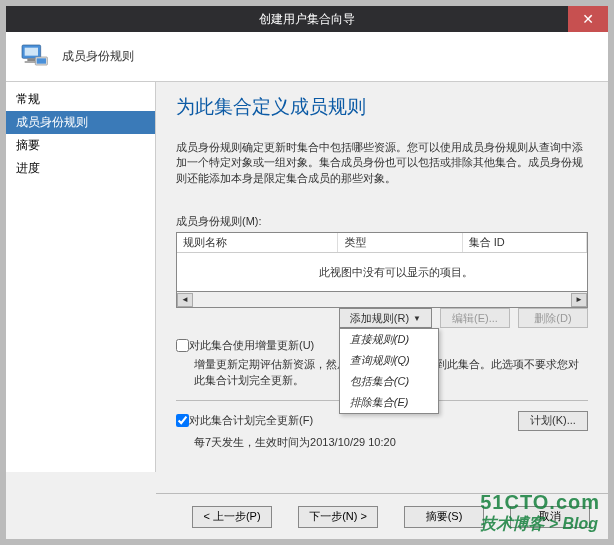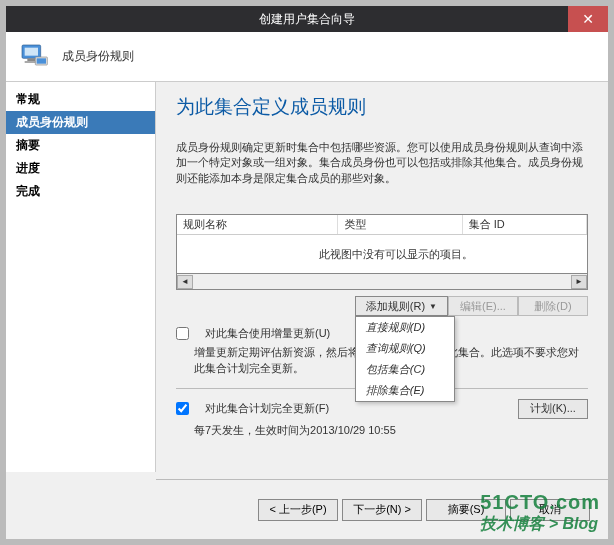--- a/index.html
+++ b/index.html
@@ -5,47 +5,47 @@
     * { box-sizing: border-box; margin: 0; padding: 0; font-family: "Microsoft YaHei", "SimSun", sans-serif; }
     body { width: 614px; height: 545px; background: #fff; position: relative; }
     .frame { border: 6px solid #bbb; width: 614px; height: 545px; position: relative; background: #f0f0f0; }
     .titlebar { background: #2d2d30; color: #fff; height: 26px; display: flex; align-items: center; justify-content: center; position: relative; font-size: 12px; }
     .close-btn { position: absolute; right: 0; top: 0; width: 40px; height: 26px; background: #c75050; color: #fff; display: flex; align-items: center; justify-content: center; font-size: 14px; }
     .header-band { background: #fff; border-bottom: 1px solid #ccc; height: 50px; display: flex; align-items: center; padding-left: 12px; gap: 12px; }
     .pc-icon { width: 32px; height: 32px; }
     .pc-icon svg { width: 32px; height: 32px; }
     .header-title { font-size: 12px; color: #333; }
     .body-area { display: flex; height: 390px; }
-    .sidebar { width: 150px; background: #fff; border-right: 1px solid #ccc; padding-top: 6px; font-size: 12px; font-weight: bold; }
+    .sidebar { width: 150px; background: #fff; border-right: 1px solid #ccc; padding-top: 6px; font-size: 12px; }
     .sidebar-item { padding: 3px 10px; cursor: pointer; }
     .sidebar-item.active { background: #3a7ab8; color: #fff; }
     .content { flex: 1; padding: 12px 20px 8px 20px; background: #f0f0f0; font-size: 12px; color: #333; position: relative; }
     .page-heading { color: #0b5aa5; font-size: 19px; margin-bottom: 20px; }
     .desc { font-size: 11px; line-height: 1.4; margin-bottom: 28px; }
     .field-label { font-size: 11px; margin-bottom: 3px; }
     .table-box { border: 1px solid #888; background: #fff; height: 60px; display: flex; flex-direction: column; }
     .table-head { display: flex; border-bottom: 1px solid #ccc; font-size: 11px; align-items: center; }
     .th { padding: 2px 6px; border-right: 1px solid #ddd; }
     .th1 { flex: 2; } .th2 { flex: 1.5; } .th3 { flex: 1.5; }
     .table-empty { flex: 1; display: flex; align-items: center; justify-content: center; font-size: 11px; color: #333; padding-left: 28px; }
     .scroll-row { display: flex; align-items: center; height: 16px; border: 1px solid #888; border-top: none; background: #efefef; }
     .scroll-arrow { width: 16px; height: 14px; background: #ddd; border: 1px solid #aaa; display: flex; align-items: center; justify-content: center; font-size: 8px; }
     .scroll-track { flex: 1; }
-    .btn-row { display: flex; justify-content: flex-end; gap: 0; margin-top: 6px; align-items: flex-start; position: relative; }
+    .btn-row { display: flex; justify-content: flex-end; gap: 8px; align-items: flex-start; position: relative; }
     .dropdown-wrap { position: relative; }
     .btn { border: 1px solid #888; background: #e8e8e8; padding: 2px 10px; font-size: 11px; min-width: 70px; display: inline-flex; align-items: center; justify-content: center; gap: 4px; height: 20px; }
     .btn.disabled { color: #999; border-color: #bbb; }
     .dropdown-menu { position: absolute; top: 20px; left: 0; background: #fff; border: 1px solid #888; min-width: 100px; z-index: 10; box-shadow: 2px 2px 4px rgba(0,0,0,0.2); font-style: italic; }
     .menu-item { padding: 3px 10px; font-size: 11px; white-space: nowrap; }
-    .checkline { display: flex; align-items: center; gap: 16px; margin-top: 10px; font-size: 11px; }
+    .checkline { display: flex; align-items: center; gap: 0; margin-top: 10px; font-size: 11px; }
     .hint-indent { margin-left: 18px; font-size: 11px; margin-top: 4px; line-height:1.4; }
     .sep { border-top: 1px solid #bbb; margin: 12px 0 10px 0; }
     .sched-row { display:flex; align-items:center; }
     .sched-btn-col { margin-left:auto; }
-    .footer { position: absolute; left: 150px; right: 0; bottom: 0; height: 60px; border-top: 1px solid #bbb; background: #f0f0f0; display:flex; align-items:center; justify-content:flex-end; padding-right: 18px; gap: 4px; }
+    .footer { position: absolute; left: 150px; right: 0; bottom: 0; height: 46px; border-top: 1px solid #bbb; background: #f0f0f0; display:flex; align-items:center; justify-content:flex-end; padding-right: 18px; gap: 26px; }
     .footer .btn { min-width: 80px; height: 22px; }
     .watermark { position:absolute; right: 8px; bottom: 4px; font-family: Arial, sans-serif; font-weight:bold; color:#15803d; pointer-events:none; opacity:0.85; }
     .watermark .line1 { font-size: 20px; letter-spacing:1px; }
     .watermark .line2 { font-size: 16px; font-style: italic; }
     .chevron { font-size: 8px; }
     input[type=checkbox] { width:13px; height:13px; }
   </style>
 </head>
 <body>
 
@@ -70,27 +70,27 @@
     </div>
     <span class="header-title">成员身份规则</span>
   </div>
 
   <div class="body-area">
     <div class="sidebar">
       <div class="sidebar-item">常规</div>
       <div class="sidebar-item active">成员身份规则</div>
       <div class="sidebar-item">摘要</div>
       <div class="sidebar-item">进度</div>
-      <div class="sidebar-item">完成</div>
     </div>
 
     <div class="content">
       <div class="page-heading">为此集合定义成员规则</div>
       <div class="desc">成员身份规则确定更新时集合中包括哪些资源。您可以使用成员身份规则从查询中添加一个特定对象或一组对象。集合成员身份也可以包括或排除其他集合。成员身份规则还能添加本身是限定集合成员的那些对象。</div>
 
+      <div class="field-label">成员身份规则(M):</div>
       <div class="table-box">
         <div class="table-head">
           <div class="th th1">规则名称</div>
           <div class="th th2">类型</div>
           <div class="th th3">集合 ID</div>
         </div>
         <div class="table-empty">此视图中没有可以显示的项目。</div>
       </div>
       <div class="scroll-row">
         <div class="scroll-arrow">◄</div>
@@ -123,21 +123,21 @@
 
       <div class="sep"></div>
 
       <div class="checkline sched-row">
         <input type="checkbox" checked="" style="">
         <span>对此集合计划完全更新(F)</span>
         <div class="sched-btn-col">
           <div class="btn">计划(K)...</div>
         </div>
       </div>
-      <div class="hint-indent">每7天发生，生效时间为2013/10/29 10:55</div>
+      <div class="hint-indent">每7天发生，生效时间为2013/10/29 10:20</div>
     </div>
   </div>
 
   <div class="footer">
     <div class="btn">&lt; 上一步(P)</div>
     <div class="btn">下一步(N) &gt;</div>
     <div class="btn">摘要(S)</div>
     <div class="btn">取消</div>
   </div>
 

